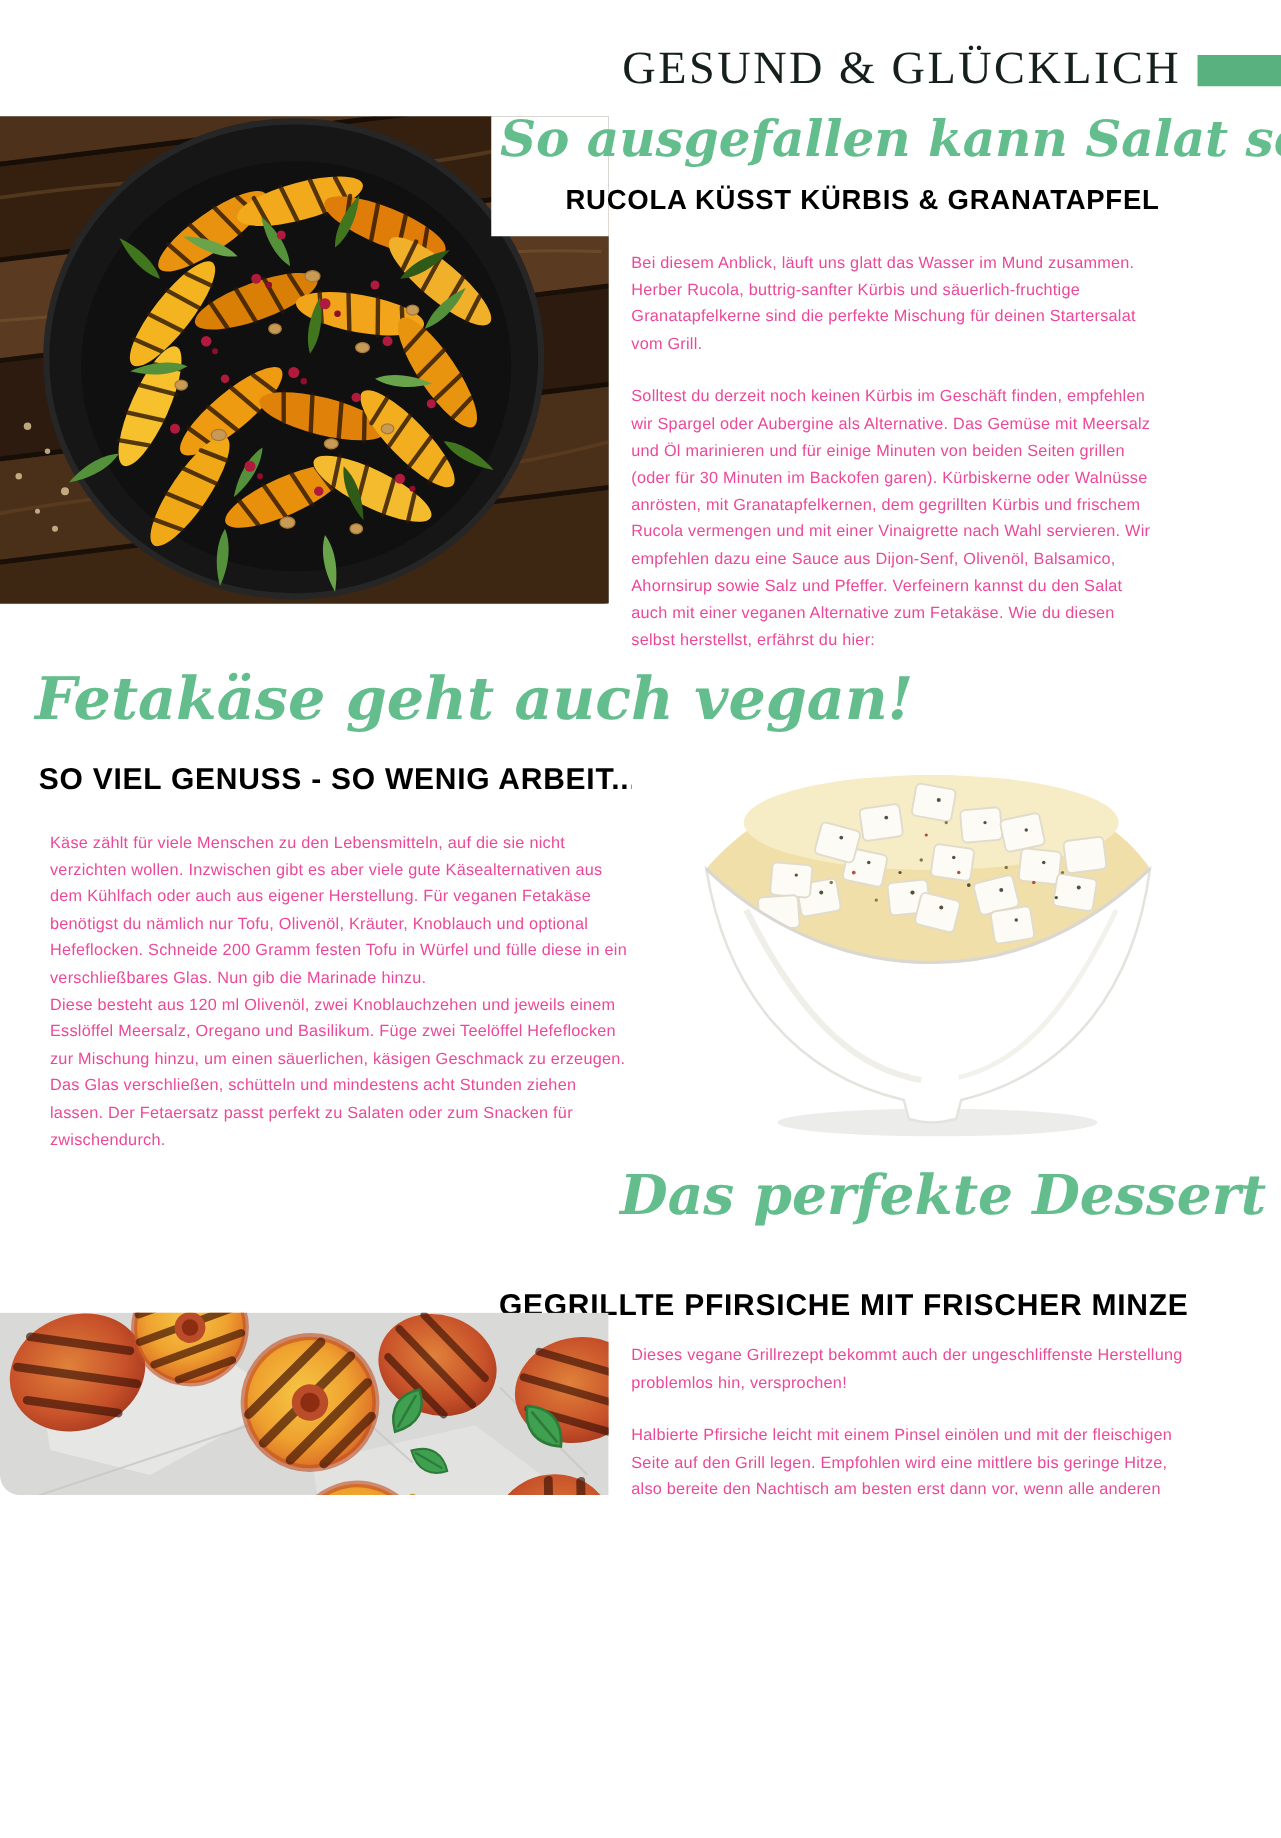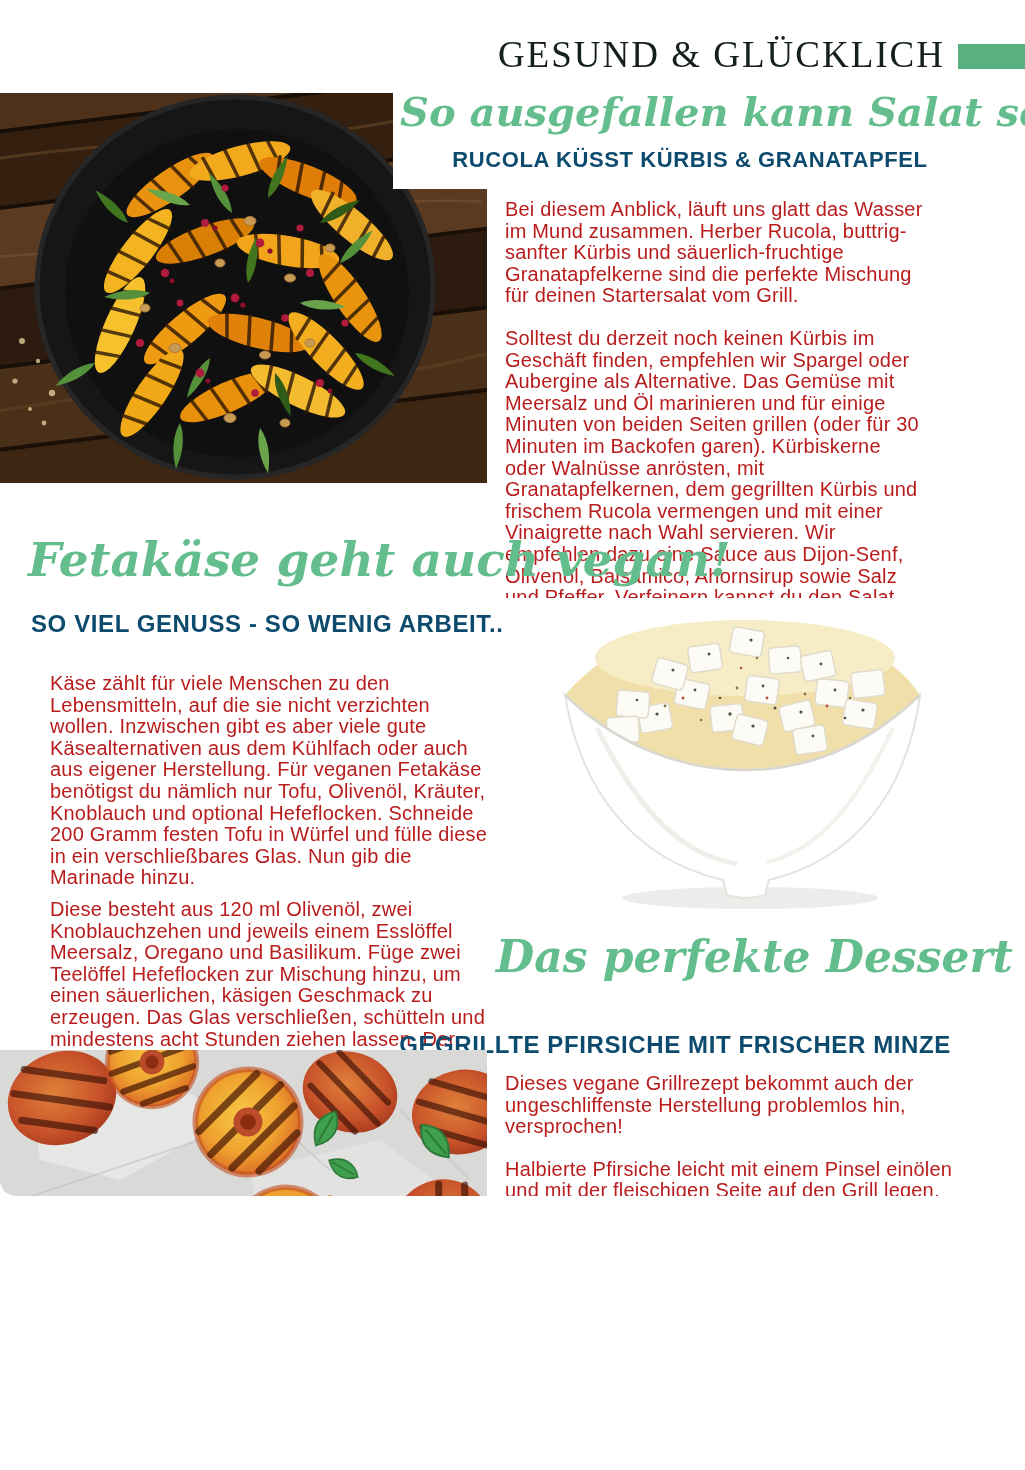--- a/index.html
+++ b/index.html
@@ -19,33 +19,33 @@
   .feta-photo{left:505px;top:598px;width:500px;height:335px;}
   .peach-photo{left:0;top:1050px;width:487px;height:366px;}
 
   
   .script{position:absolute;font-family:"DejaVu Serif",serif;font-style:italic;font-weight:700;
           color:#63bd8d;text-align:center;white-space:nowrap;line-height:1.1;}
   .script-salad{left:400px;width:560px;top:90px;font-size:40px;}
   .script-feta{left:28px;top:534px;font-size:47px;text-align:left;}
   .script-dessert{left:480px;width:480px;top:933px;font-size:44px;margin-left:16px;}
 
-  .subhead{position:absolute;font-weight:bold;color:#0c4a6e;letter-spacing:.6px;
+  .subhead{position:absolute;font-weight:bold;color:#000000;letter-spacing:.6px;
            text-align:center;white-space:nowrap;}
   .subhead-salad{left:420px;width:540px;top:147px;font-size:22px;}
   .subhead-feta{left:31px;top:610px;font-size:24px;text-align:left;}
   .subhead-dessert{left:390px;width:570px;top:1031px;font-size:24px;}
 
   
-  .copy{position:absolute;color:#b91c1c;font-size:20px;line-height:21.6px;letter-spacing:.2px;}
+  .copy{position:absolute;color:#ec4899;font-size:13px;line-height:21.6px;letter-spacing:.2px;}
   .copy p{margin:0 0 21px 0;}
   .copy p:last-child{margin-bottom:0;}
   .copy-salad{left:505px;top:199px;width:422px;}
   .copy-feta{left:40px;top:663px;width:462px;}
-  .copy-feta p{margin:10px;}
+  .copy-feta p{margin:0;}
   .copy-dessert{left:505px;top:1073px;width:448px;}
 
   
   .folio{position:absolute;top:1427px;right:70px;font-size:16px;color:#2b2b2b;font-style:italic;}
   .folio .brand{font-weight:bold;letter-spacing:.3px;}
   .folio .pageno{font-weight:normal;margin-left:6px;color:#3c3c3c;}
 </style>
 </head>
 <body>
 

